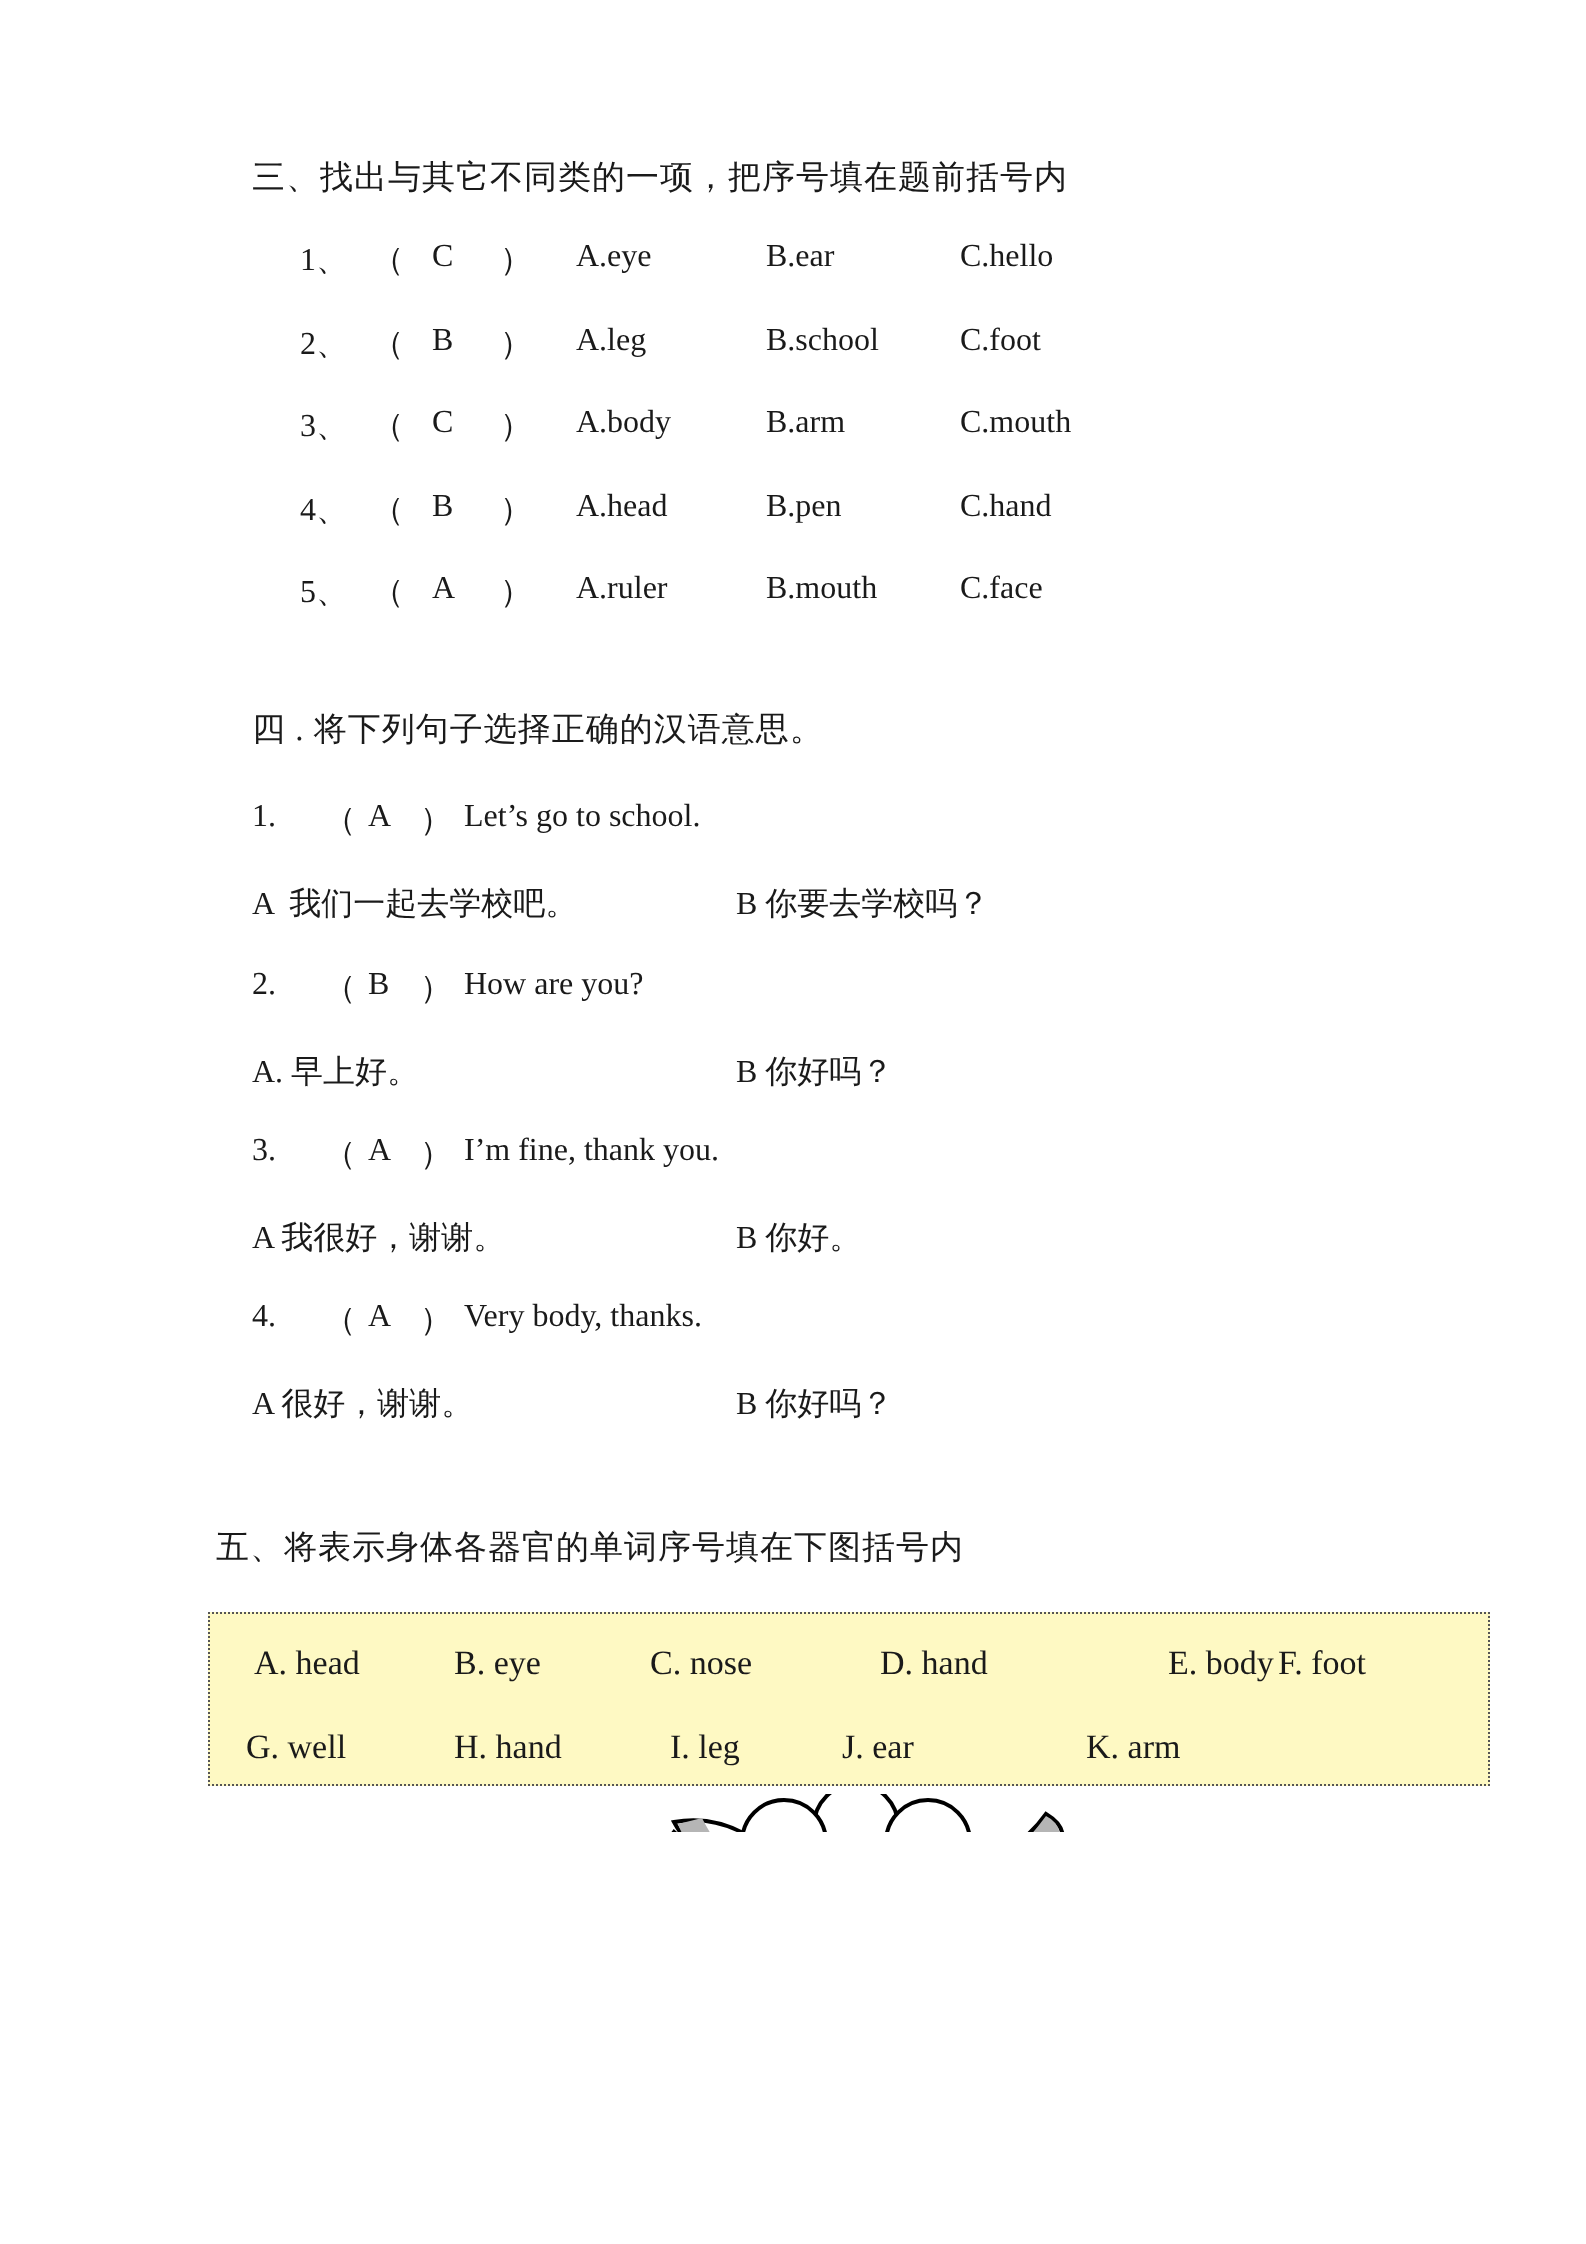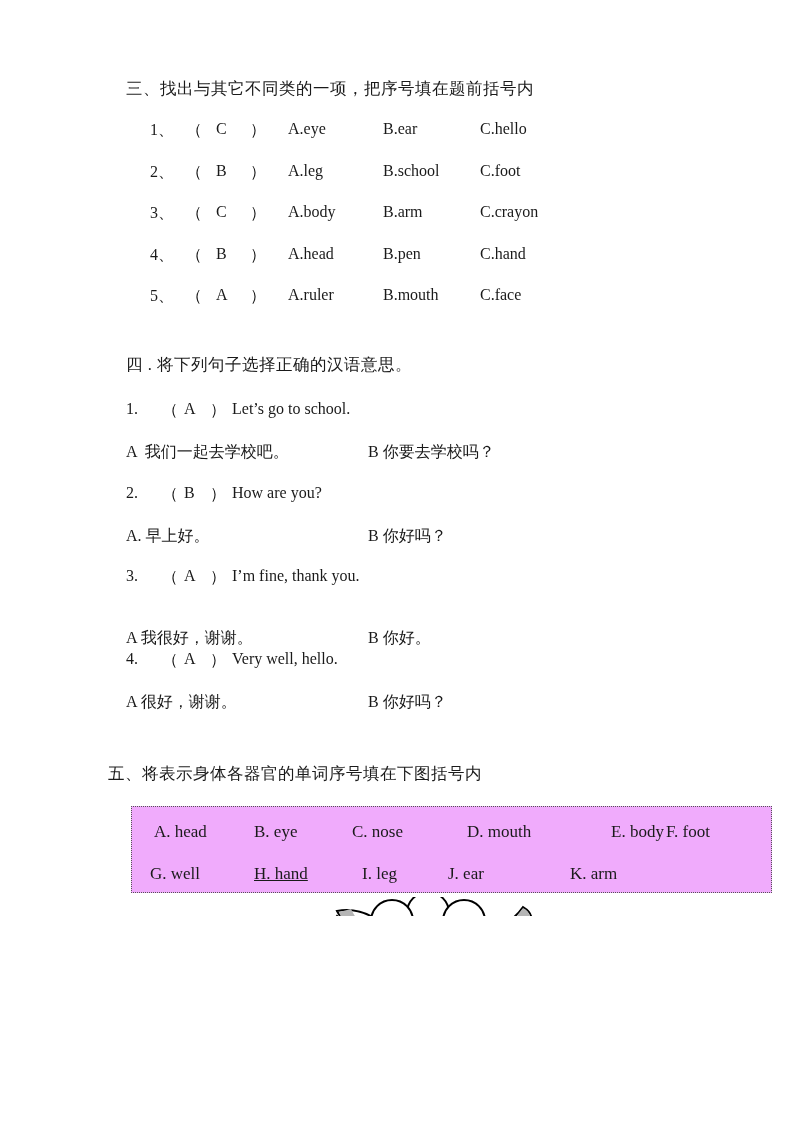--- a/index.html
+++ b/index.html
@@ -26,22 +26,22 @@
   .s4item .no{left:0;}
   .s4item .po{left:36px;}
   .s4item .ans{left:58px;}
   .s4item .pc{left:84px;}
   .s4item .sent{left:106px;}
   .s4choice{left:126px;width:600px;}
   .s4choice .ca{left:0;}
   .s4choice .cb{left:242px;}
   
   .wordbox{
-    position:absolute;left:131px;top:806px;width:639px;height:85px;
-    border:1px dotted #555;background:#f0abfc;
+    position:absolute;left:104px;top:806px;width:639px;height:85px;
+    border:1px dotted #555;background:#fef9c3;
   }
   .wordbox span{position:absolute;font-size:17px;white-space:pre;}
   .figure{position:absolute;left:113px;top:897px;width:680px;height:225px;}
   svg text{font-family:"Liberation Serif","DejaVu Serif",serif;}
 </style>
 </head>
 <body>
 
 <div class="page">
 
@@ -65,21 +65,21 @@
     <span class="o2">B.school</span>
     <span class="o3">C.foot</span>
   </div>
   <div class="row s3row" style="top:203px;">
     <span class="no">3、</span>
     <span class="po">（</span>
     <span class="ans">C</span>
     <span class="pc">）</span>
     <span class="o1">A.body</span>
     <span class="o2">B.arm</span>
-    <span class="o3">C.crayon</span>
+    <span class="o3">C.mouth</span>
   </div>
   <div class="row s3row" style="top:245px;">
     <span class="no">4、</span>
     <span class="po">（</span>
     <span class="ans">B</span>
     <span class="pc">）</span>
     <span class="o1">A.head</span>
     <span class="o2">B.pen</span>
     <span class="o3">C.hand</span>
   </div>
@@ -119,48 +119,48 @@
     <span class="cb">B 你好吗？</span>
   </div>
 
   <div class="row s4item" style="top:567px;">
     <span class="no">3.</span>
     <span class="po">（</span>
     <span class="ans">A</span>
     <span class="pc">）</span>
     <span class="sent">I’m fine, thank you.</span>
   </div>
-  <div class="row s4choice" style="top:609px;margin-top:19px;">
+  <div class="row s4choice" style="top:609px;">
     <span class="ca">A 我很好，谢谢。</span>
     <span class="cb">B 你好。</span>
   </div>
 
   <div class="row s4item" style="top:650px;">
     <span class="no">4.</span>
     <span class="po">（</span>
     <span class="ans">A</span>
     <span class="pc">）</span>
-    <span class="sent">Very well, hello.</span>
+    <span class="sent">Very body, thanks.</span>
   </div>
   <div class="row s4choice" style="top:692px;">
     <span class="ca">A 很好，谢谢。</span>
     <span class="cb">B 你好吗？</span>
   </div>
 
   <div class="t heading" style="left:108px;top:764px;">五、将表示身体各器官的单词序号填在下图括号内</div>
 
   <div class="wordbox">
     <span style="left:22px;top:15px;">A. head</span>
     <span style="left:122px;top:15px;font-family:Liberation Serif, serif;">B. eye</span>
     <span style="left:220px;top:15px;">C. nose</span>
-    <span style="left:335px;top:15px;">D. mouth</span>
+    <span style="left:335px;top:15px;">D. hand</span>
     <span style="left:435px;top:15px;margin-left:44px;">E. body</span>
     <span style="left:534px;top:15px;">F. foot</span>
     <span style="left:18px;top:57px;">G. well</span>
-    <span style="left:122px;top:57px;text-decoration:underline;">H. hand</span>
+    <span style="left:122px;top:57px;">H. hand</span>
     <span style="left:230px;top:57px;">I. leg</span>
     <span style="left:316px;top:57px;">J. ear</span>
     <span style="left:438px;top:57px;">K. arm</span>
   </div>
 
   <div class="figure">
   <svg width="680" height="225" viewBox="0 0 680 225" xmlns="http://www.w3.org/2000/svg">
 
     <g stroke="#4a4a4a" stroke-width="1.7">
       <line x1="158" y1="35" x2="296" y2="107"></line>

